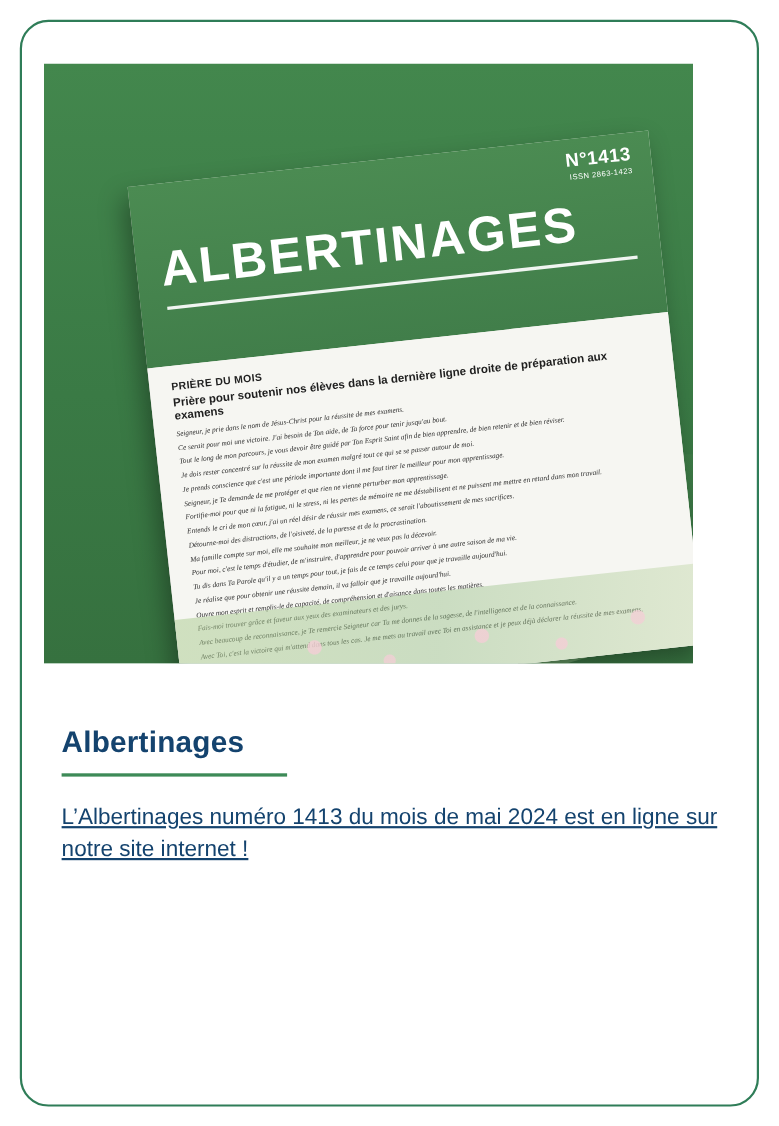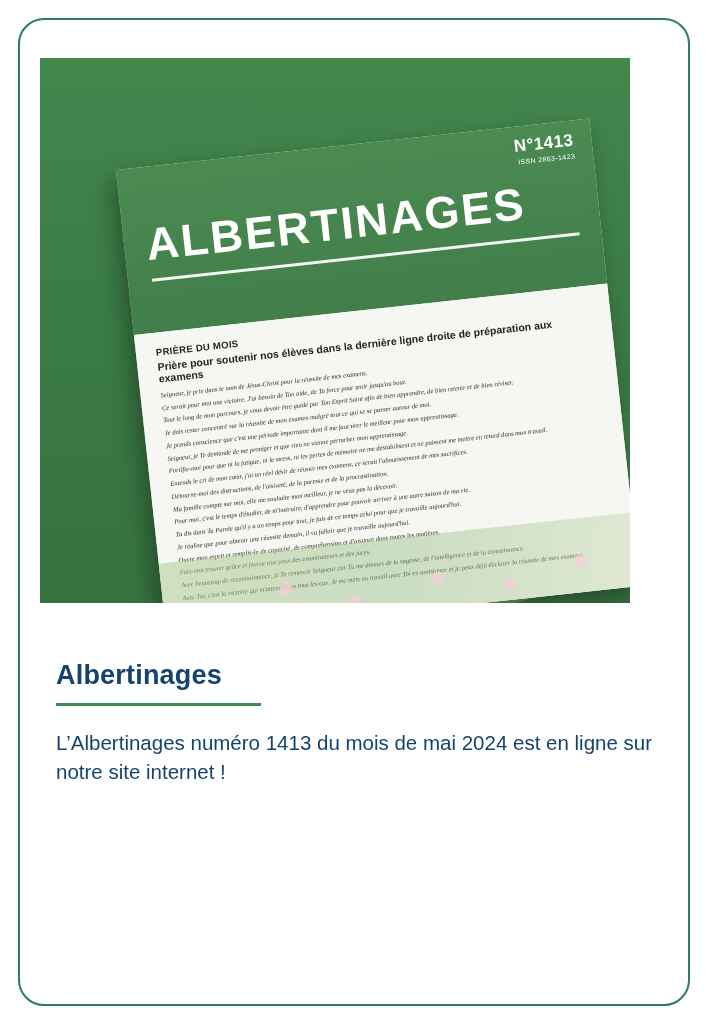--- a/index.html
+++ b/index.html
@@ -199,20 +199,21 @@
     margin-top: 12px;
     width: 205px;
     height: 3px;
     background: #3d8a57;
   }
   .body-text {
     margin: 22px 0 0 0;
     font-size: 20.5px;
     line-height: 1.42;
     color: #14436e;
+    text-decoration: underline;
   }
 </style>
 </head>
 <body>
 
 <div class="card">
 
   <div class="cover">
     <div class="cover-bg"></div>
 

